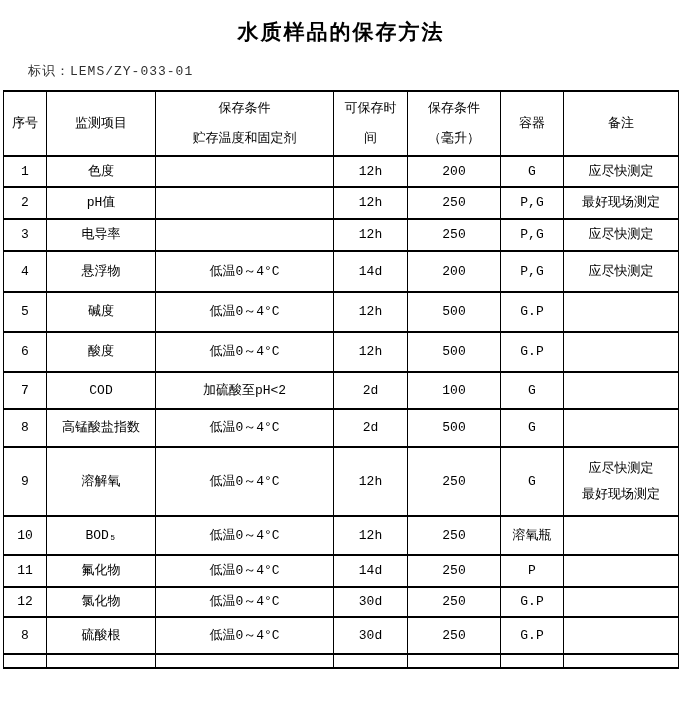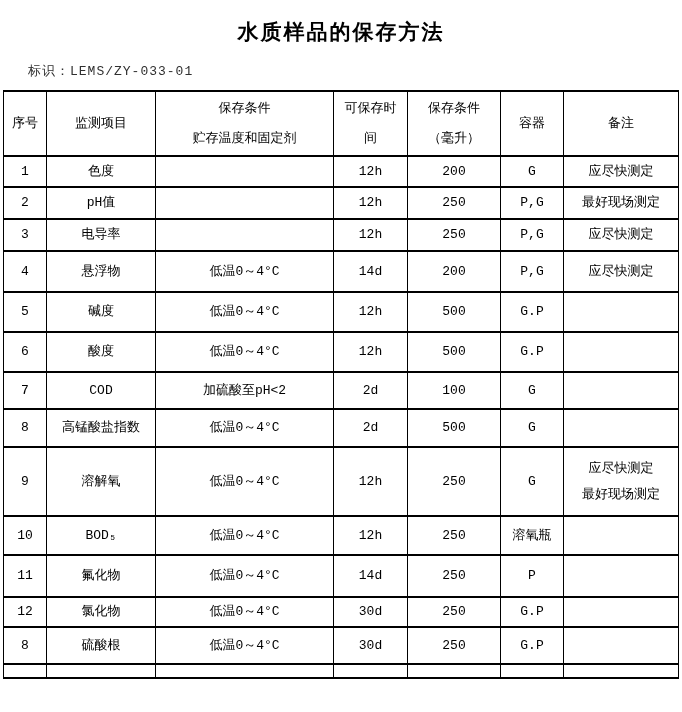--- a/index.html
+++ b/index.html
@@ -180,21 +180,21 @@
         </tr>
         <tr style="height: 39px;">
           <td>10</td>
           <td>BOD₅</td>
           <td>低温0～4°C</td>
           <td>12h</td>
           <td>250</td>
           <td>溶氧瓶</td>
           <td></td>
         </tr>
-        <tr style="height: 42px;">
+        <tr style="height: 32px;">
           <td>11</td>
           <td>氟化物</td>
           <td>低温0～4°C</td>
           <td>14d</td>
           <td>250</td>
           <td>P</td>
           <td></td>
         </tr>
         <tr style="height: 30px;">
           <td>12</td>

